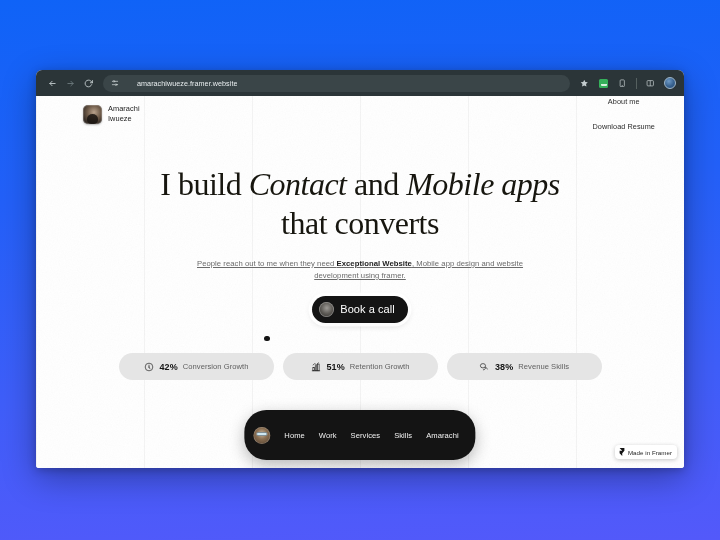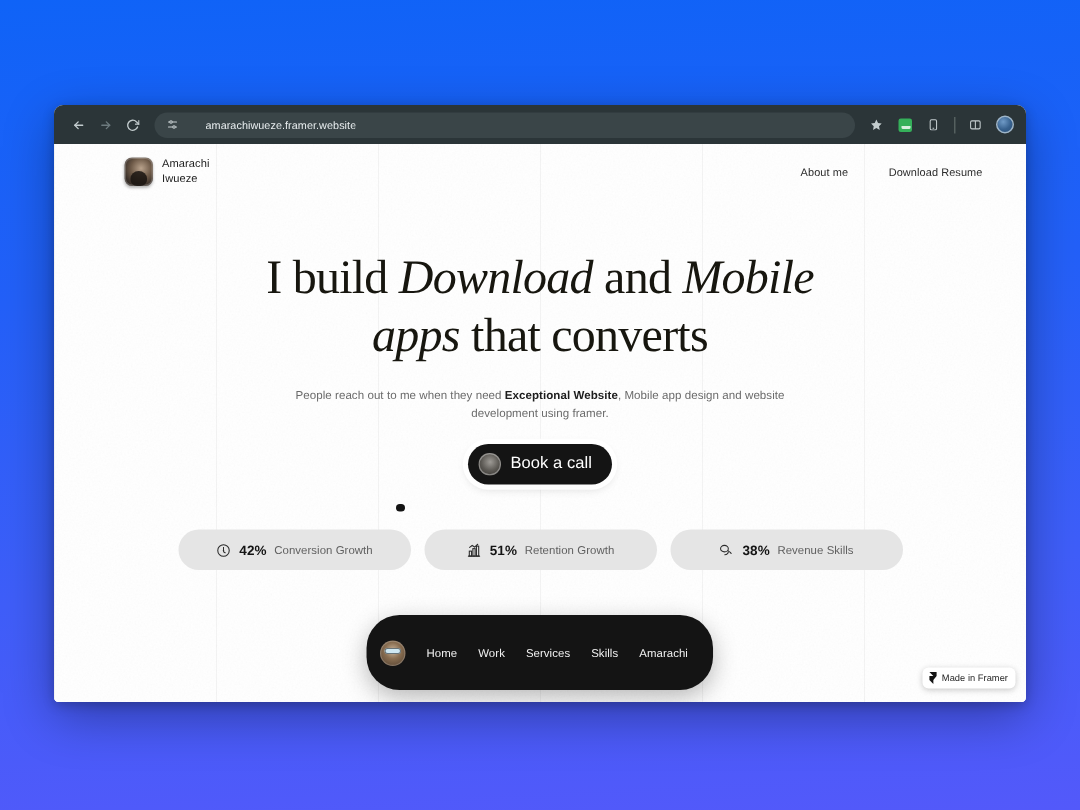--- a/index.html
+++ b/index.html
@@ -143,21 +143,21 @@
     background: rgba(25,20,16,0.85);
   }
   .brand-name {
     font-size: 7.4px;
     line-height: 1.32;
     color: #1b1b1b;
     letter-spacing: 0.05px;
   }
   .brand-name span { display: block; }
 
-  .site-nav { display: flex; align-items: center; gap: 27px; }
+  .site-nav { display: flex; align-items: center; gap: 16px; flex-direction: column; }
   .site-nav a {
     font-size: 7.3px;
     color: #2c2c2c;
     text-decoration: none;
     letter-spacing: 0.06px;
   }
 
   
   .hero {
     position: relative;
@@ -177,20 +177,21 @@
   }
   .headline em { font-style: italic; }
 
   .subhead {
     margin: 14px auto 0;
     max-width: 368px;
     font-size: 7.7px;
     line-height: 1.55;
     color: #6b6b6b;
     letter-spacing: 0.04px;
+    text-decoration: underline;
   }
   .subhead b { color: #1d1d1d; font-weight: 700; }
 
   .cta-wrap { margin-top: 14px; display: flex; justify-content: center; }
   .cta-btn {
     display: inline-flex;
     align-items: center;
     gap: 6px;
     background: #141414;
     color: #ffffff;
@@ -396,21 +397,21 @@
           <span>Iwueze</span>
         </div>
       </div>
       <div class="site-nav">
         <a href="#">About me</a>
         <a href="#">Download Resume</a>
       </div>
     </div>
 
     <div class="hero">
-      <h1 class="headline"><span>I build </span><em>Download</em><span> and </span><em>Mobile apps</em><span> that converts</span></h1>
+      <h1 class="headline"><span>I build </span><em>Contact</em><span> and </span><em>Mobile apps</em><span> that converts</span></h1>
 
       <p class="subhead"><span>People reach out to me when they need </span><b>Exceptional Website</b><span>, Mobile app design and website development using framer.</span></p>
 
       <div class="cta-wrap">
         <button class="cta-btn">
           <span class="cta-avatar"></span>
           <span>Book a call</span>
         </button>
       </div>
 

